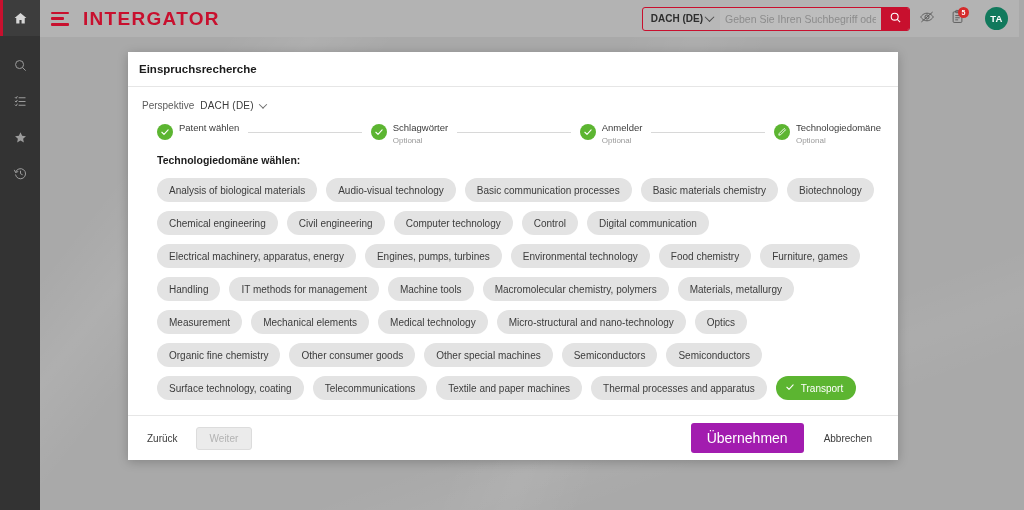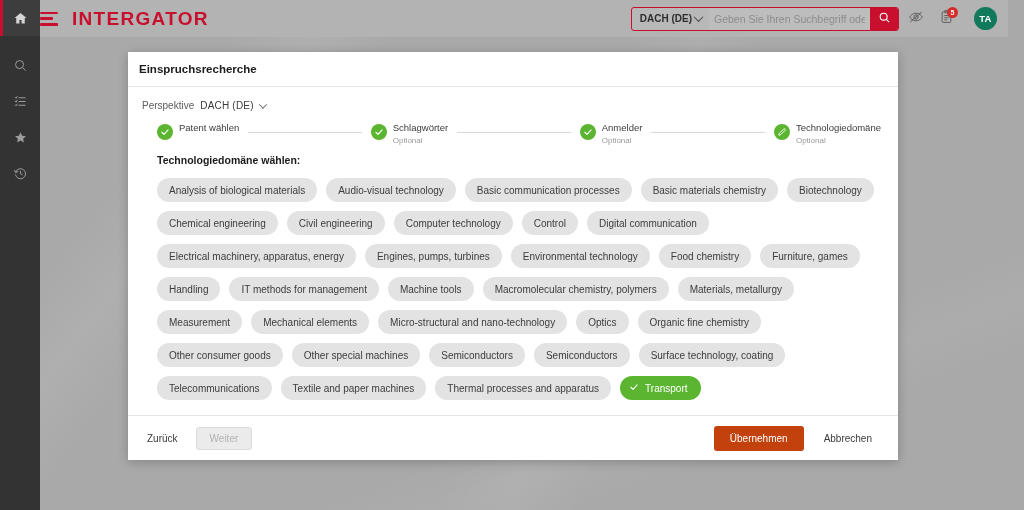--- a/index.html
+++ b/index.html
@@ -48,21 +48,21 @@
   }
   .side-btn svg { display: block; }
   .side-icon-fill { fill: #9c9c9c; }
   .side-icon-stroke { stroke: #9c9c9c; fill: none; stroke-width: 1.6; }
   .side-btn.home .side-icon-fill { fill: #d6d6d6; }
   #side-list { margin-top: 11px; }
   #side-list .side-btn { height: 36px; }
 
   
   #topbar {
-    position: absolute; left: 24px; top: 0;
+    position: absolute; left: 35px; top: 0;
     width: 984px; height: 37px;
     background: #b3b3b3;
     display: flex; align-items: center;
     z-index: 15;
   }
   #hamburger {
     width: 18px; height: 14px;
     margin-left: 16px;
     display: flex; flex-direction: column; justify-content: space-between;
   }
@@ -283,23 +283,23 @@
     color: #b3b3b3;
     background: #ebebeb;
     border: 1px solid #dcdcdc;
     border-radius: 3px;
     padding: 5px 13px;
     cursor: default;
     font-family: "Liberation Sans", sans-serif;
   }
   .footer-spacer { flex: 1; }
   #btn-uebernehmen {
-    font-size: 10px;
+    font-size: 14px;
     color: #ffffff;
-    background: #c2410c;
+    background: #a21caf;
     border: none;
     border-radius: 3px;
     padding: 7px 16px;
     cursor: pointer;
     font-family: "Liberation Sans", sans-serif;
   }
   #btn-abbrechen { margin-left: 2px; }
 </style>
 </head>
 <body>
@@ -532,20 +532,23 @@
         <div class="chip">
           <span>Materials, metallurgy</span>
         </div>
         <div class="chip">
           <span>Measurement</span>
         </div>
         <div class="chip">
           <span>Mechanical elements</span>
         </div>
         <div class="chip">
+          <span>Medical technology</span>
+        </div>
+        <div class="chip">
           <span>Micro-structural and nano-technology</span>
         </div>
         <div class="chip">
           <span>Optics</span>
         </div>
         <div class="chip">
           <span>Organic fine chemistry</span>
         </div>
         <div class="chip">
           <span>Other consumer goods</span>

